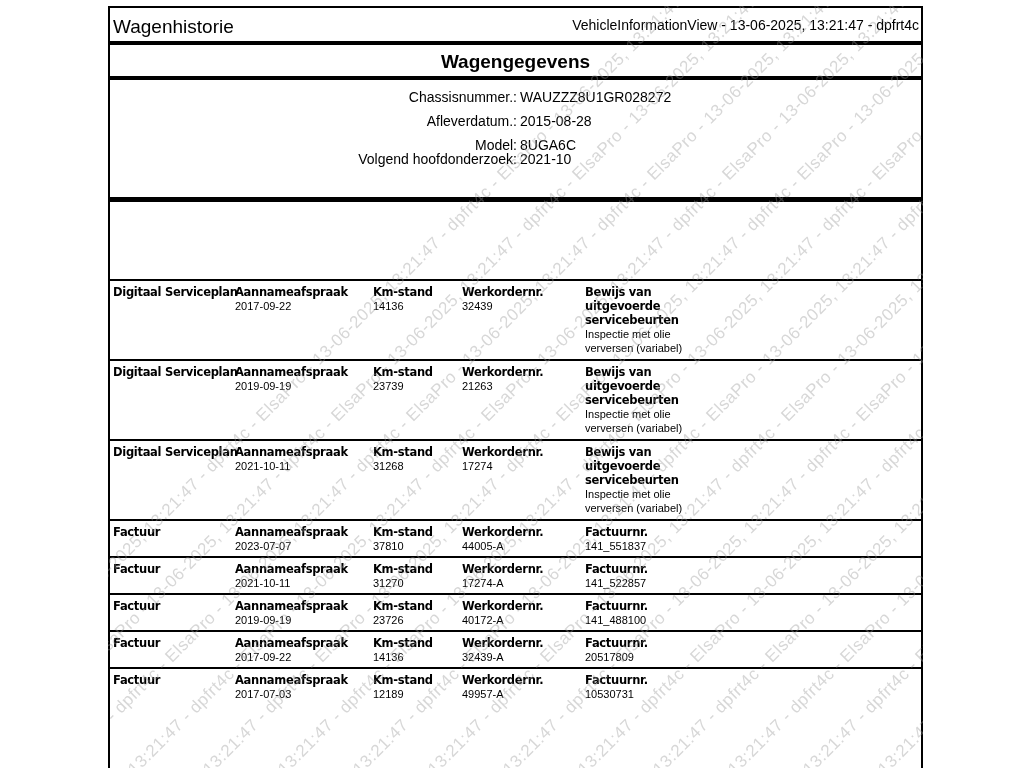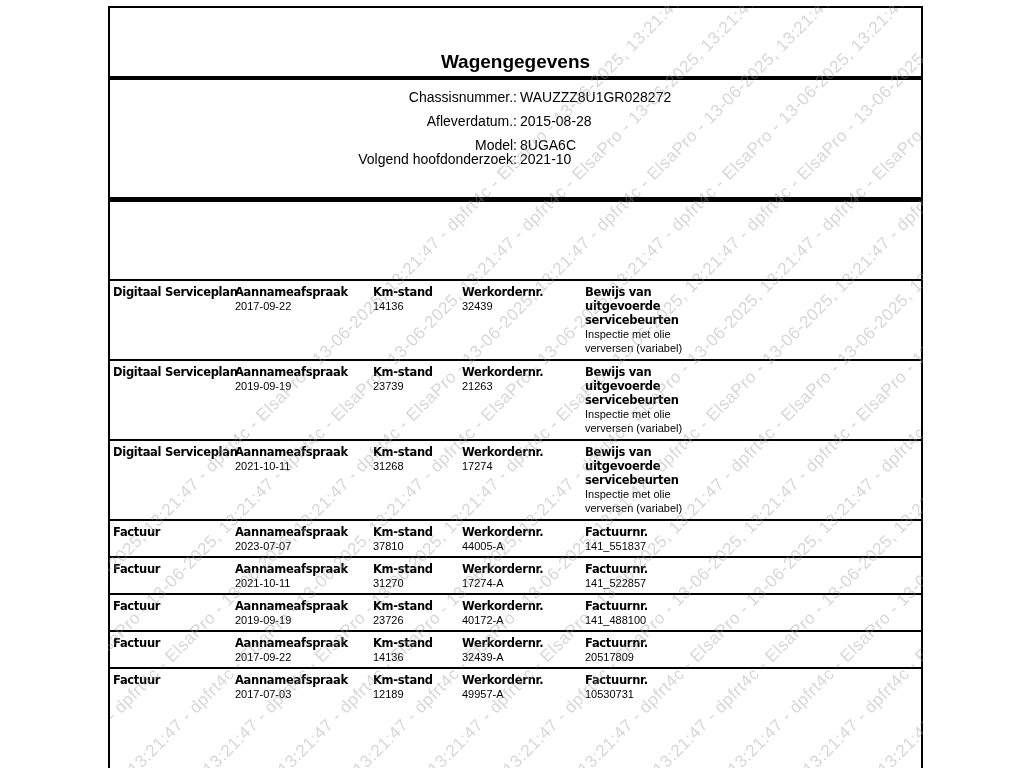--- a/index.html
+++ b/index.html
@@ -58,20 +58,24 @@
     .c-date { left: 125px; }
     .c-km { left: 263px; }
     .c-wo { left: 352px; }
     .c-proof { left: 475px; width: 115px; }
   </style>
 </head>
 <body>
 
 <div class="page">
 
+  <div class="header-bar">
+    <span class="header-title">Wagenhistorie</span>
+    <span class="header-meta">VehicleInformationView - 13-06-2025, 13:21:47 - dpfrt4c</span>
+  </div>
 
   <div class="section-title-bar">Wagengegevens</div>
 
   <div class="vehicle-info">
     <div class="info-row" style="top:5px;">
       <span class="info-label">Chassisnummer.:</span>
       <span class="info-value">WAUZZZ8U1GR028272</span>
     </div>
     <div class="info-row" style="top:29px;">
       <span class="info-label">Afleverdatum.:</span>

